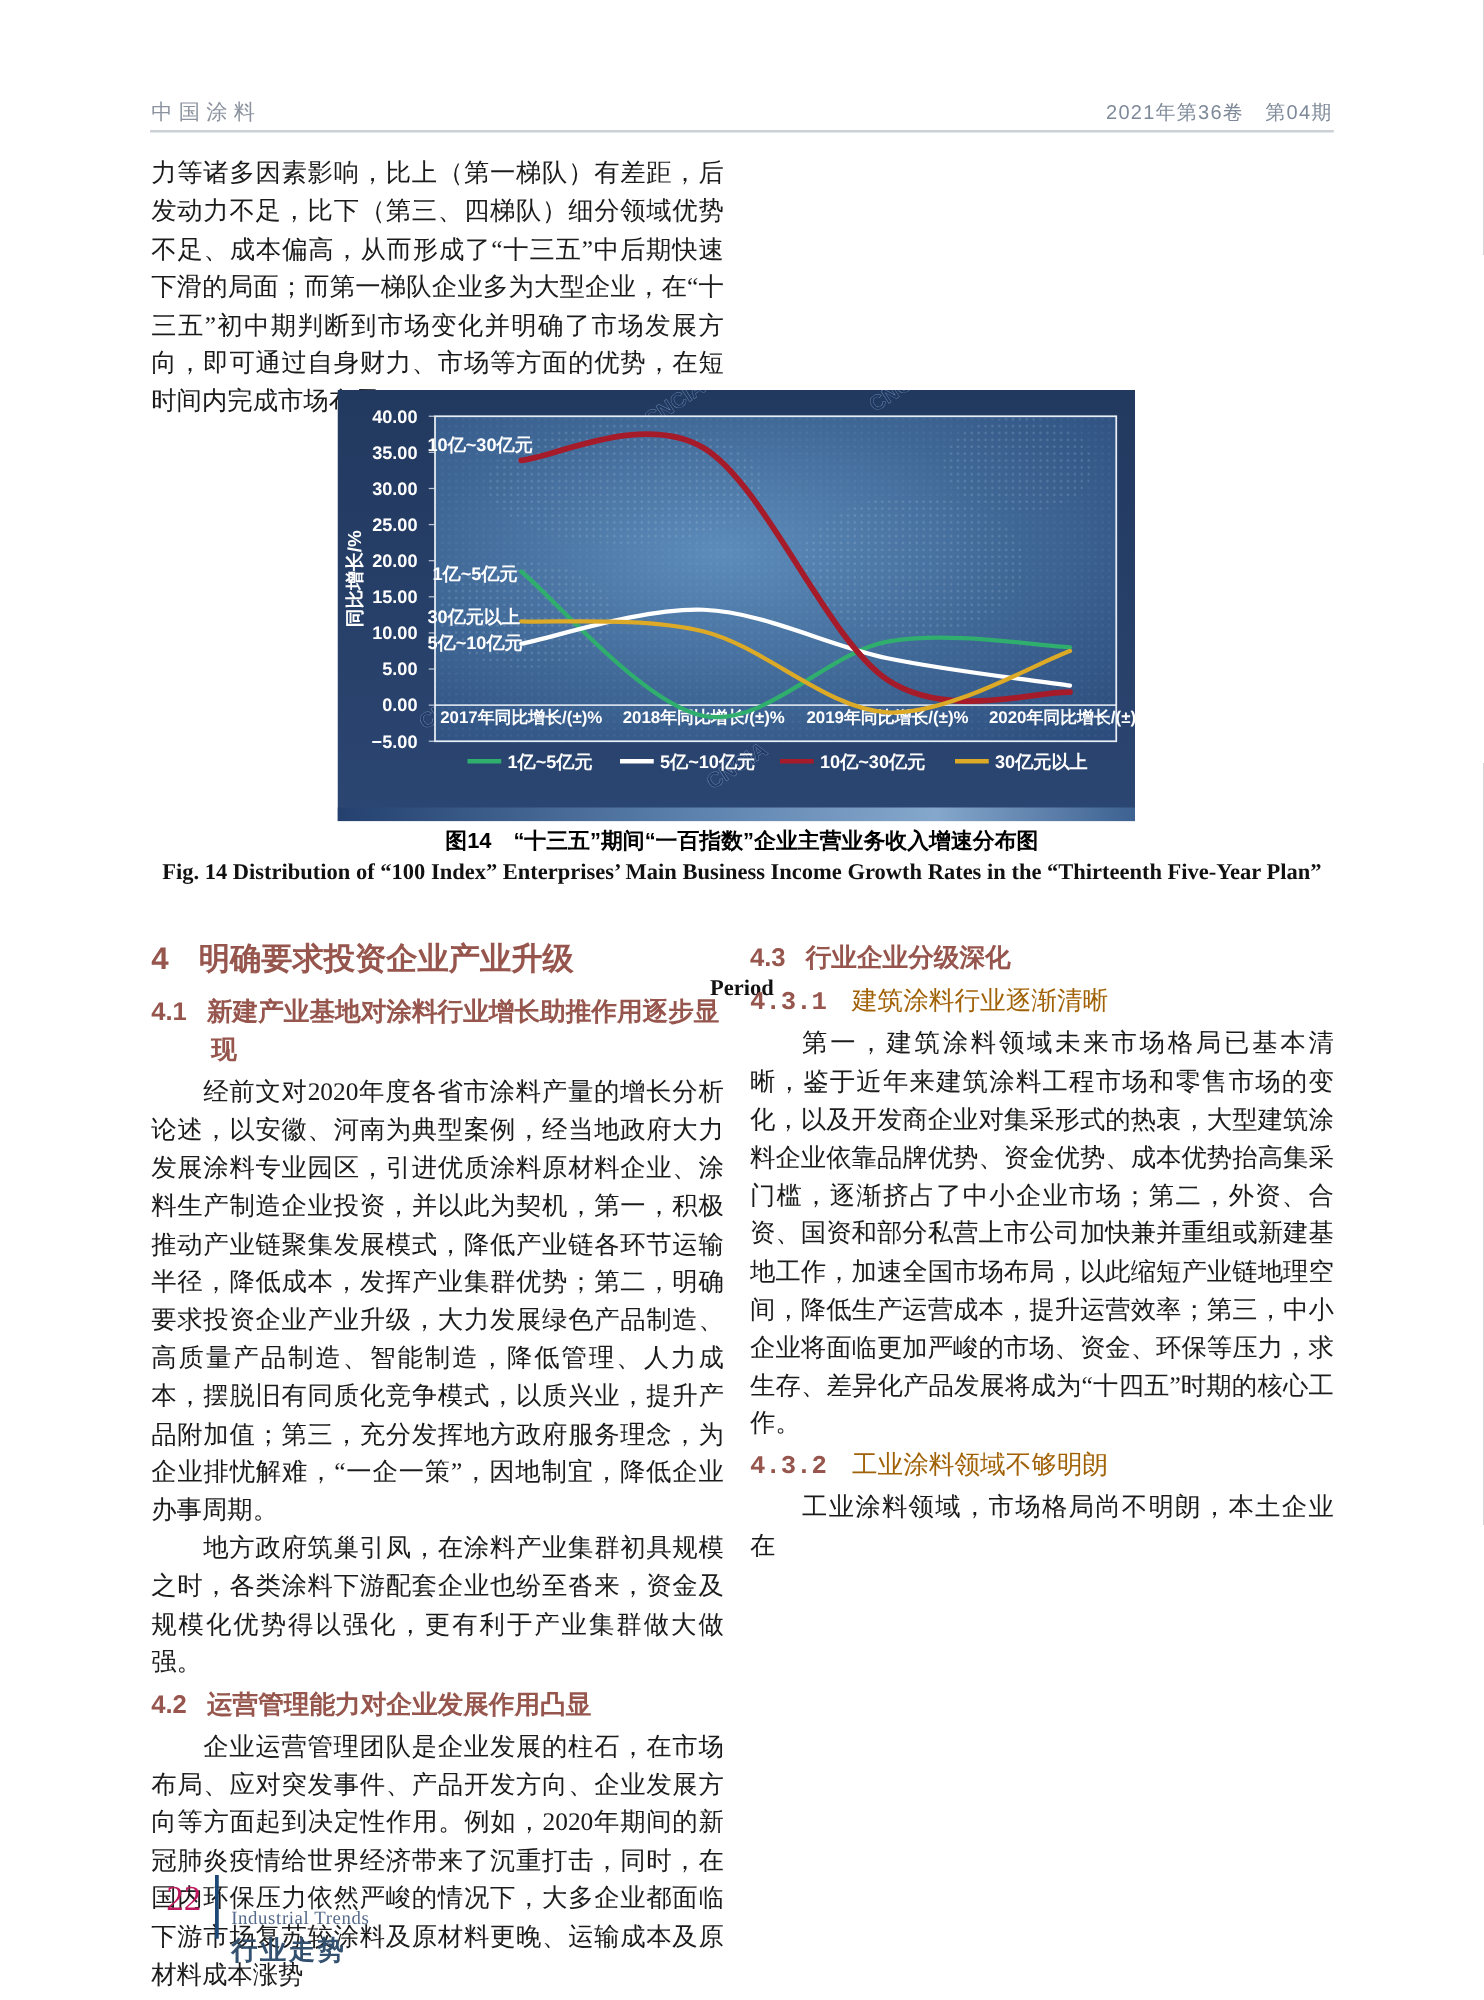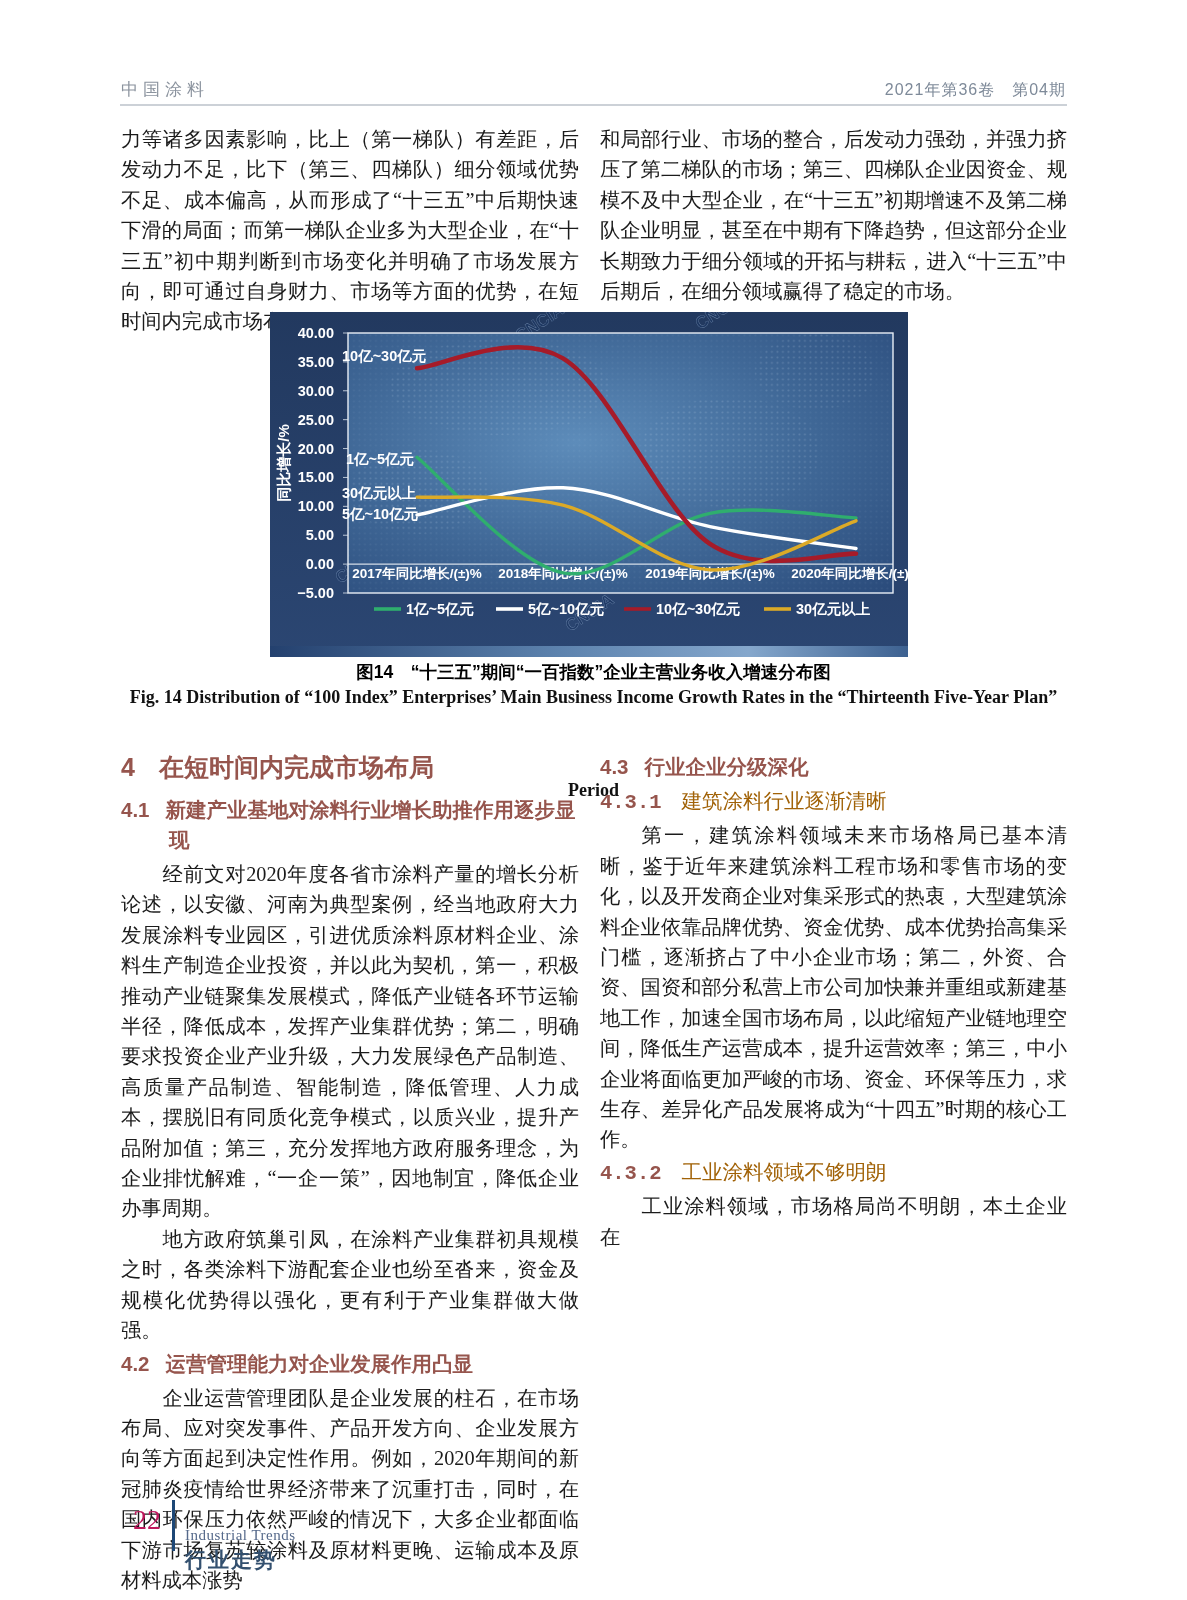--- a/index.html
+++ b/index.html
@@ -51,21 +51,20 @@
 </head>
 <body>
 
 <div class="page">
 
   <div class="hdr-left">中国涂料</div>
   <div class="hdr-right">2021年第36卷　第04期</div>
   <div class="hdr-rule"></div>
 
   <div class="col intro-left">力等诸多因素影响，比上（第一梯队）有差距，后发动力不足，比下（第三、四梯队）细分领域优势不足、成本偏高，从而形成了“十三五”中后期快速下滑的局面；而第一梯队企业多为大型企业，在“十三五”初中期判断到市场变化并明确了市场发展方向，即可通过自身财力、市场等方面的优势，在短时间内完成市场布局</div>
-  <div class="col intro-right">和局部行业、市场的整合，后发动力强劲，并强力挤压了第二梯队的市场；第三、四梯队企业因资金、规模不及中大型企业，在“十三五”初期增速不及第二梯队企业明显，甚至在中期有下降趋势，但这部分企业长期致力于细分领域的开拓与耕耘，进入“十三五”中后期后，在细分领域赢得了稳定的市场。</div>
 
   <div class="figure" id="chart"><svg viewBox="0 0 638 345" width="638" height="345">
         <defs>
     <linearGradient id="bgG" x1="0" y1="0" x2="0" y2="1">
       <stop offset="0" stop-color="#22395f"></stop>
             <stop offset="1" stop-color="#2b4672"></stop>
           </linearGradient>
     <radialGradient id="plotG" cx="0.42" cy="0.42" r="0.8">
       <stop offset="0" stop-color="#5d8cba"></stop>
             <stop offset="0.55" stop-color="#3f6796"></stop>
@@ -141,21 +140,21 @@
         <text x="386" y="302" font-family="Liberation Sans, DejaVu Sans, sans-serif" font-weight="bold" font-size="14.5" fill="#fff">10亿~30亿元</text>
         <line x1="494" y1="297" x2="521" y2="297" stroke="#dcaa27" stroke-width="3.6"></line>
         <text x="526" y="302" font-family="Liberation Sans, DejaVu Sans, sans-serif" font-weight="bold" font-size="14.5" fill="#fff">30亿元以上</text>
       </svg></div>
   <div class="cap-zh">图14　“十三五”期间“一百指数”企业主营业务收入增速分布图</div>
   <div class="cap-en">Fig. 14   Distribution of “100 Index” Enterprises’ Main Business Income Growth Rates in the “Thirteenth Five-Year Plan”</div>
   <div class="cap-en2">Period</div>
 
   <div class="col main-left">
     <div class="h-main">
-      <span class="num">4</span><span>在短时间内完成市场布局</span>
+      <span class="num">4</span><span>明确要求投资企业产业升级</span>
     </div>
     <div class="h-sub">
       <span class="num">4.1</span><span>新建产业基地对涂料行业增长助推作用逐步显现</span>
     </div>
     <p class="ind">经前文对2020年度各省市涂料产量的增长分析论述，以安徽、河南为典型案例，经当地政府大力发展涂料专业园区，引进优质涂料原材料企业、涂料生产制造企业投资，并以此为契机，第一，积极推动产业链聚集发展模式，降低产业链各环节运输半径，降低成本，发挥产业集群优势；第二，明确要求投资企业产业升级，大力发展绿色产品制造、高质量产品制造、智能制造，降低管理、人力成本，摆脱旧有同质化竞争模式，以质兴业，提升产品附加值；第三，充分发挥地方政府服务理念，为企业排忧解难，“一企一策”，因地制宜，降低企业办事周期。</p>
     <p class="ind">地方政府筑巢引凤，在涂料产业集群初具规模之时，各类涂料下游配套企业也纷至沓来，资金及规模化优势得以强化，更有利于产业集群做大做强。</p>
     <div class="h-sub">
       <span class="num">4.2</span><span>运营管理能力对企业发展作用凸显</span>
     </div>
     <p class="ind">企业运营管理团队是企业发展的柱石，在市场布局、应对突发事件、产品开发方向、企业发展方向等方面起到决定性作用。例如，2020年期间的新冠肺炎疫情给世界经济带来了沉重打击，同时，在国内环保压力依然严峻的情况下，大多企业都面临下游市场复苏较涂料及原材料更晚、运输成本及原材料成本涨势</p>

